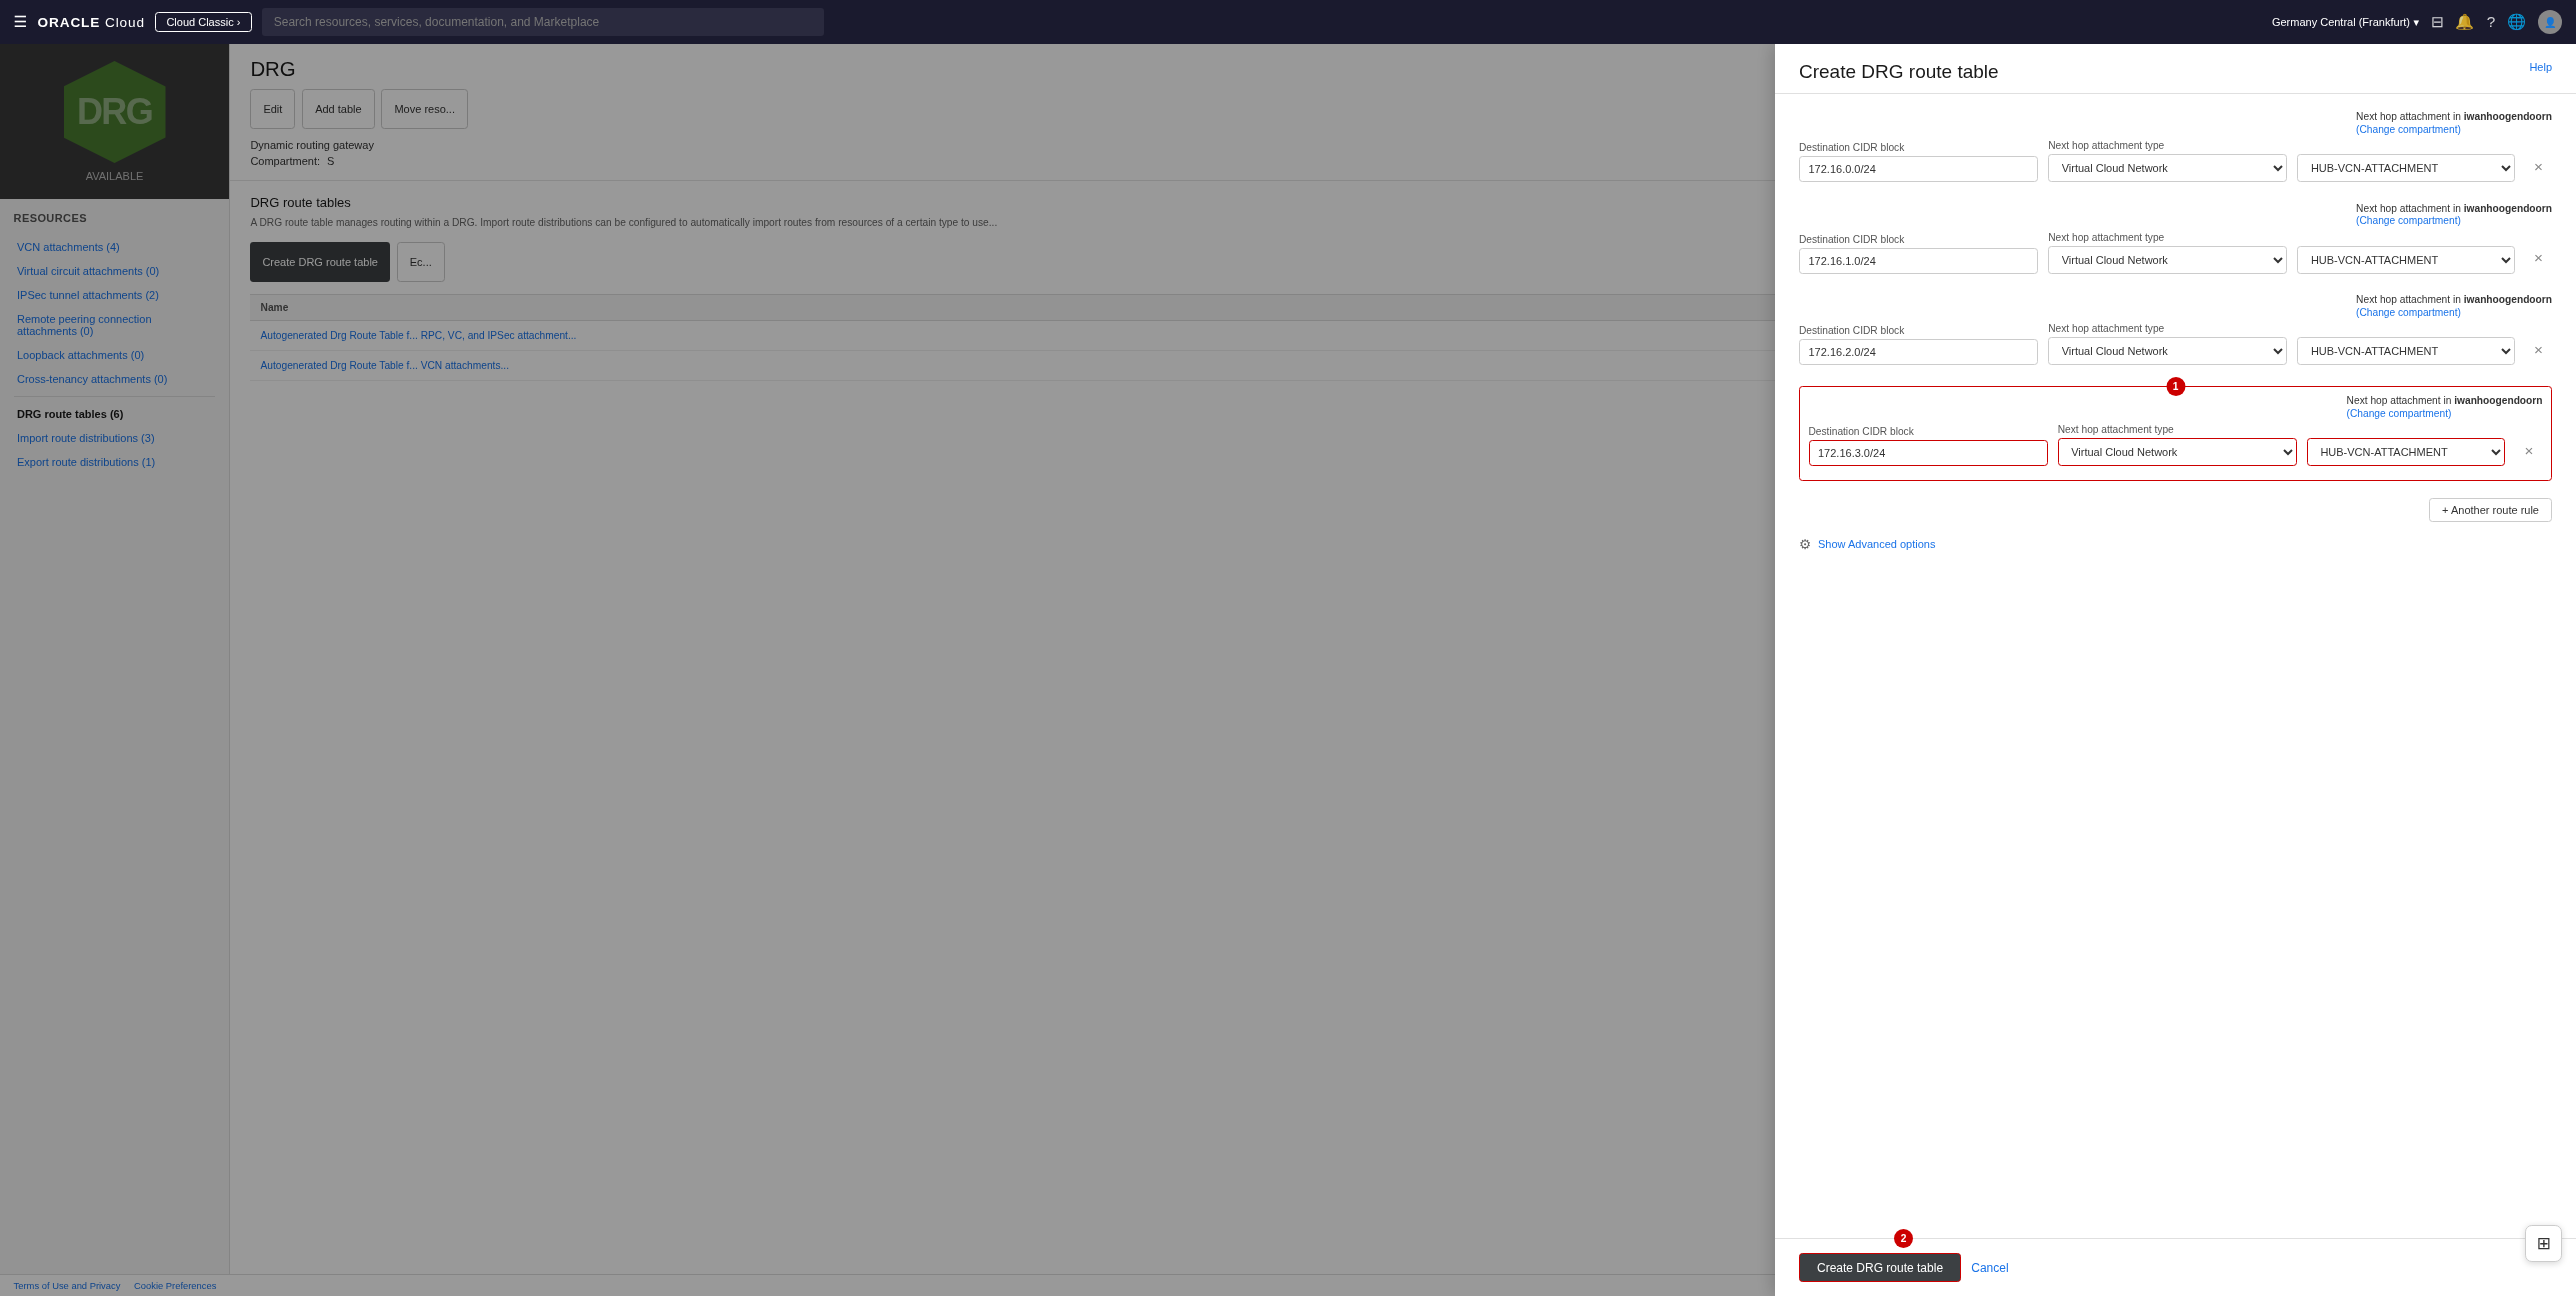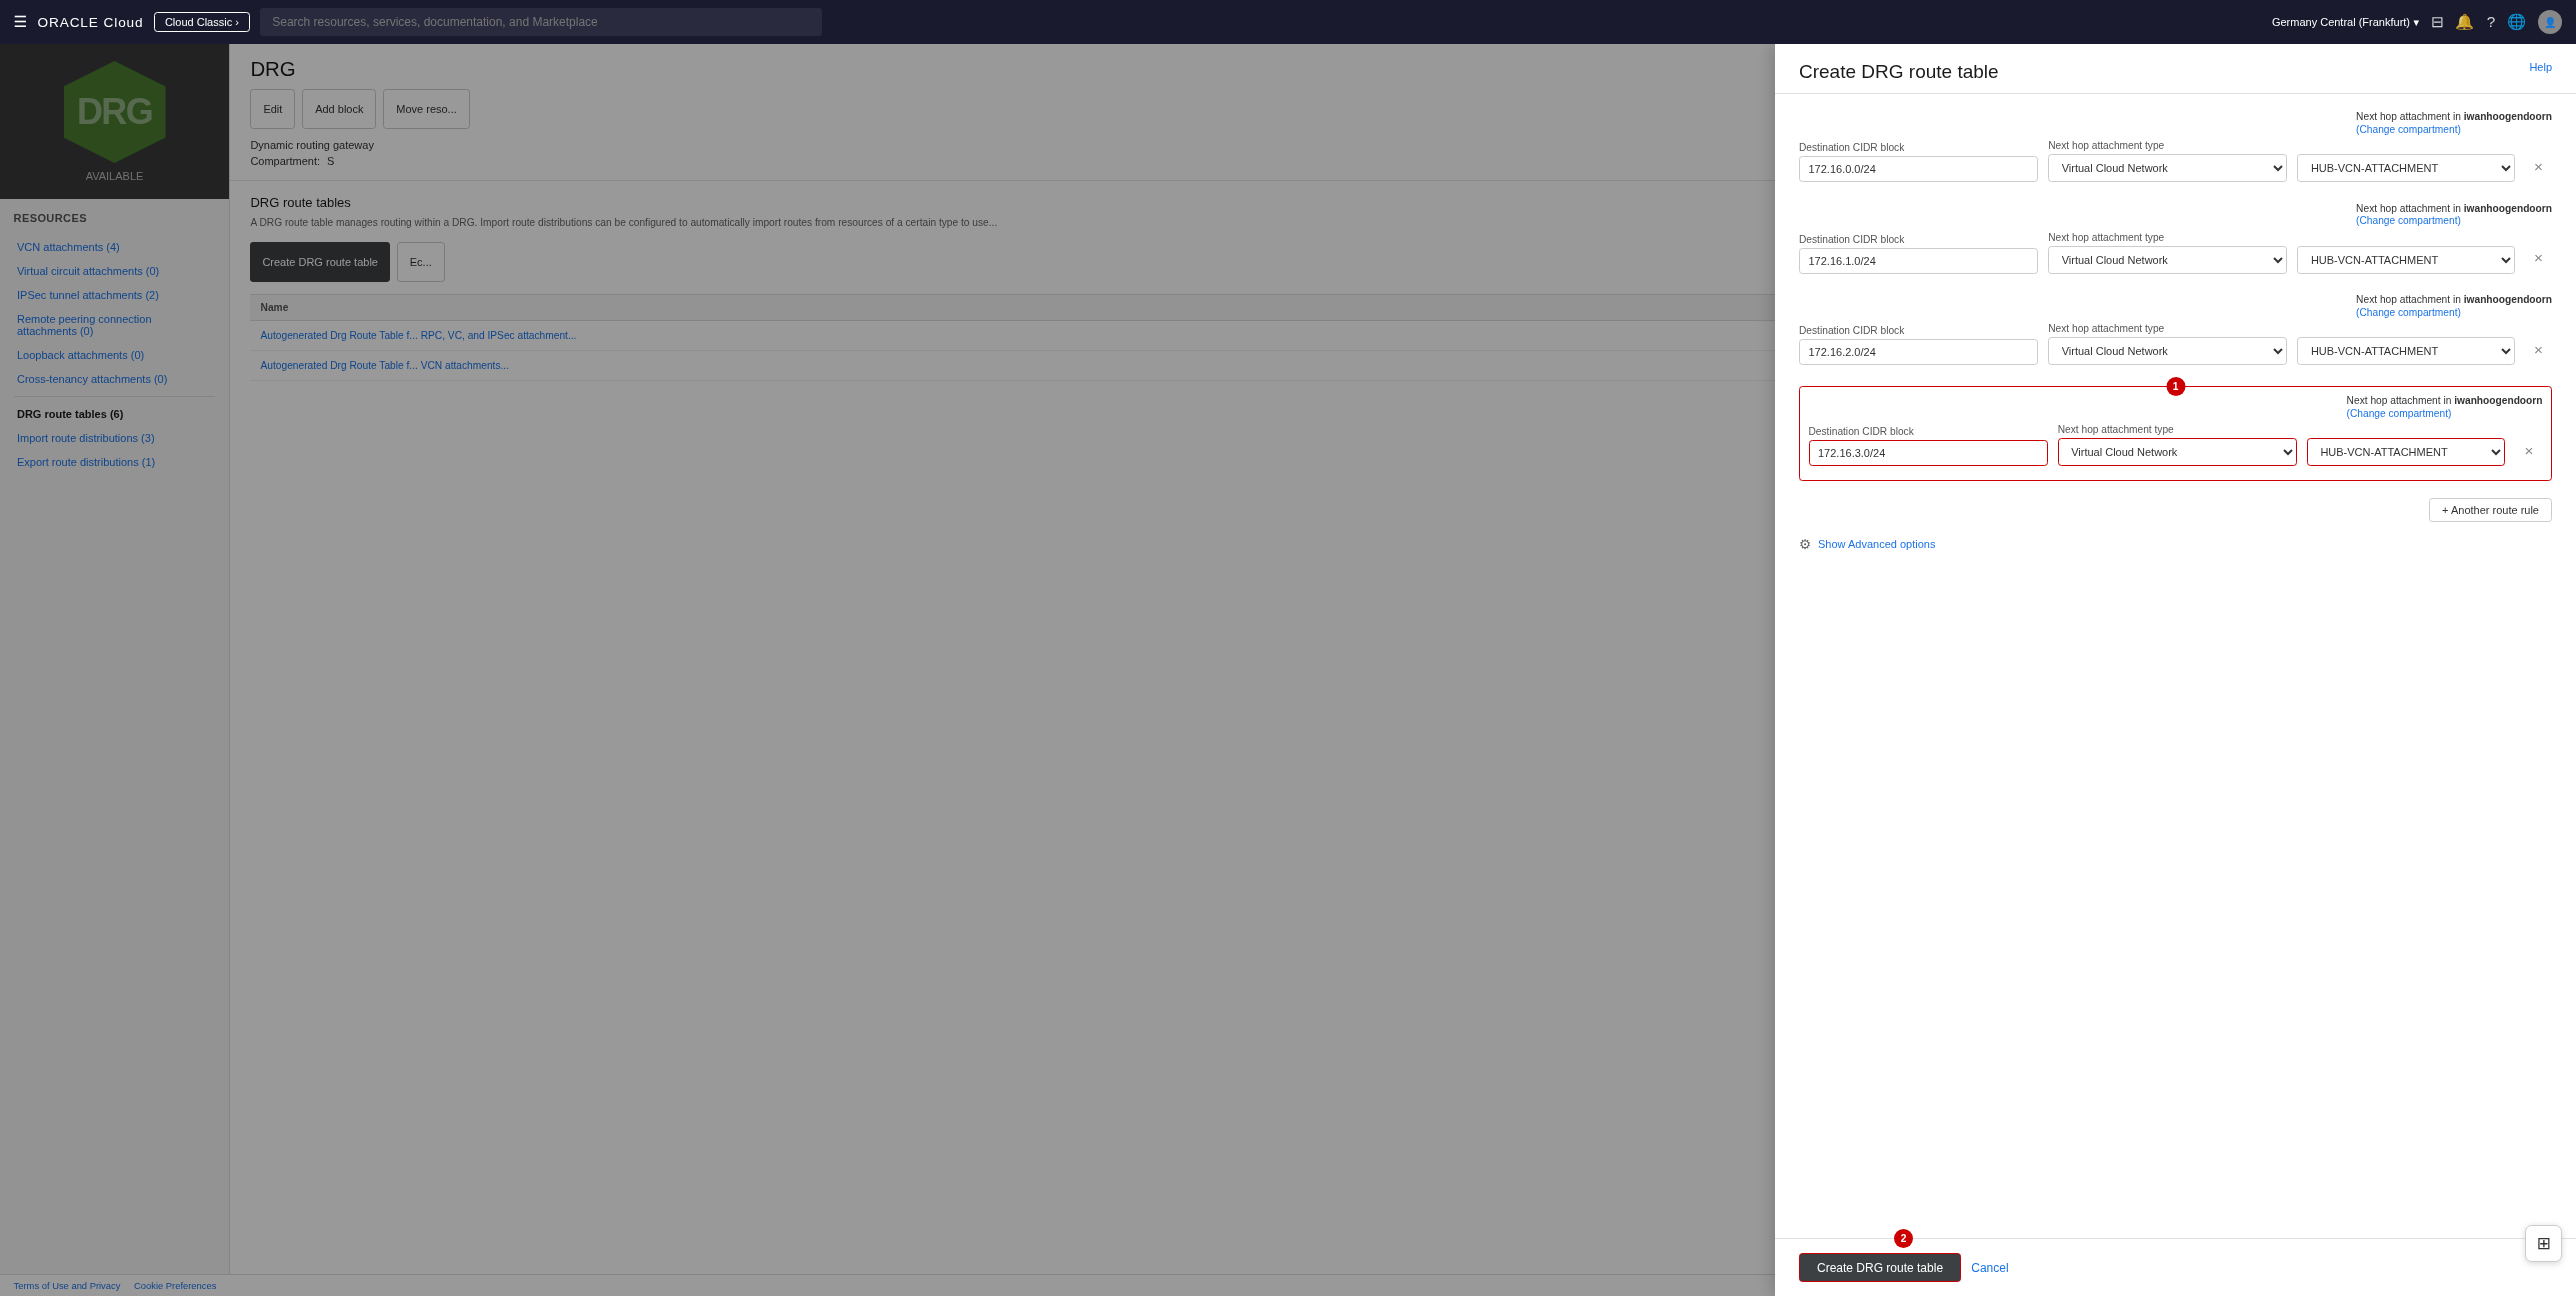--- a/index.html
+++ b/index.html
@@ -12,21 +12,21 @@
       display: flex;
       align-items: center;
       padding: 0 13.6px;
       gap: 10.2px;
       position: fixed;
       top: 0; left: 0; right: 0;
       z-index: 1000;
     }
     .nav-hamburger { color: #fff; font-size: 15.3px; cursor: pointer; }
     .oracle-logo { color: #fff; font-size: 13.6px; font-weight: 300; letter-spacing: 0.9px; white-space: nowrap; }
-    .oracle-logo span { font-weight: 400; }
+    .oracle-logo span { font-weight: 700; }
     .cloud-classic-btn {
       background: transparent;
       border: 0.9px solid #fff;
       color: #fff;
       padding: 3.4px 10.2px;
       border-radius: 3.4px;
       font-size: 11px;
       cursor: pointer;
       display: flex;
       align-items: center;
@@ -509,21 +509,21 @@
       <a class="sidebar-nav-item">Import route distributions (3)</a>
       <a class="sidebar-nav-item">Export route distributions (1)</a>
     </div>
   </aside>
 
   <div class="content-area">
     <div class="drg-page-header">
       <h1 class="drg-page-title">DRG</h1>
       <div class="drg-actions">
         <button class="btn-secondary">Edit</button>
-        <button class="btn-secondary">Add block</button>
+        <button class="btn-secondary">Add table</button>
         <button class="btn-secondary">Move reso...</button>
       </div>
       <div class="drg-info-row">
         <span class="drg-info-label">Dynamic routing gateway</span>
       </div>
       <div class="drg-info-row">
         <span class="drg-info-label">Compartment:</span>
         <span>S</span>
       </div>
     </div>

